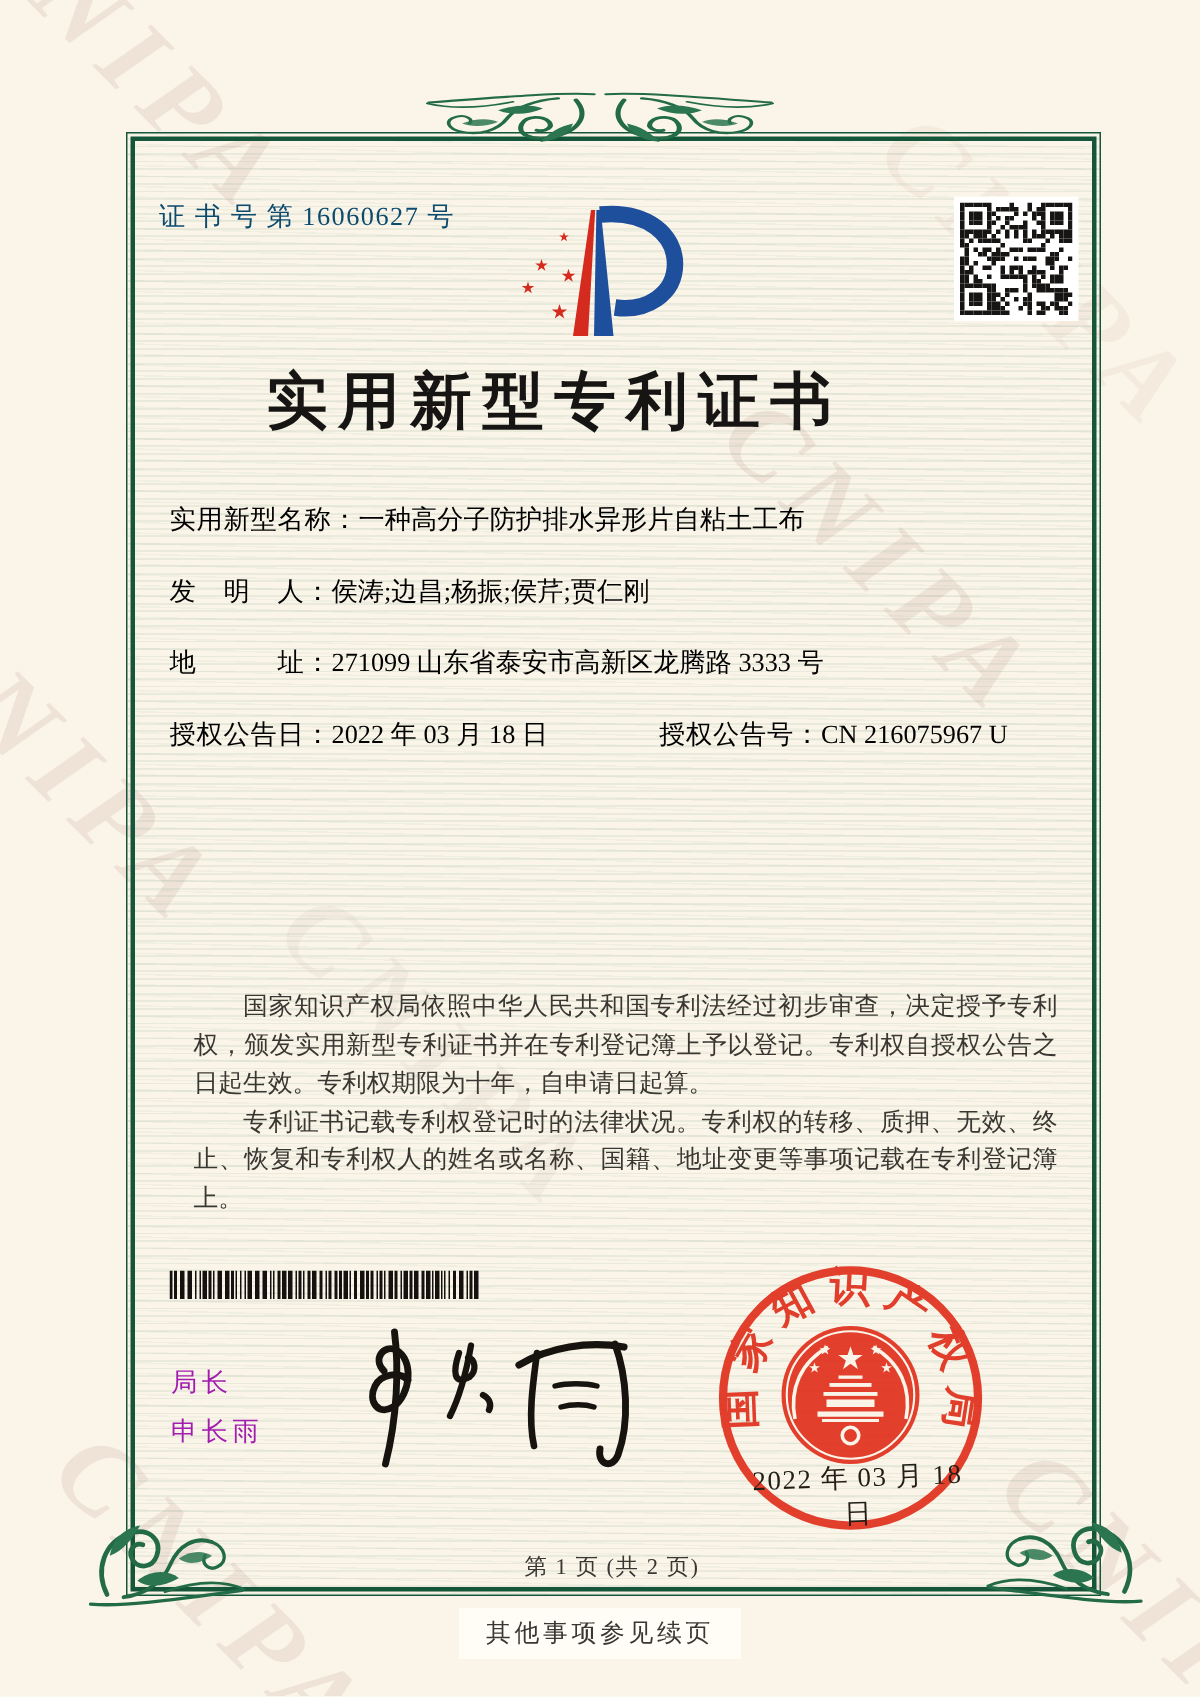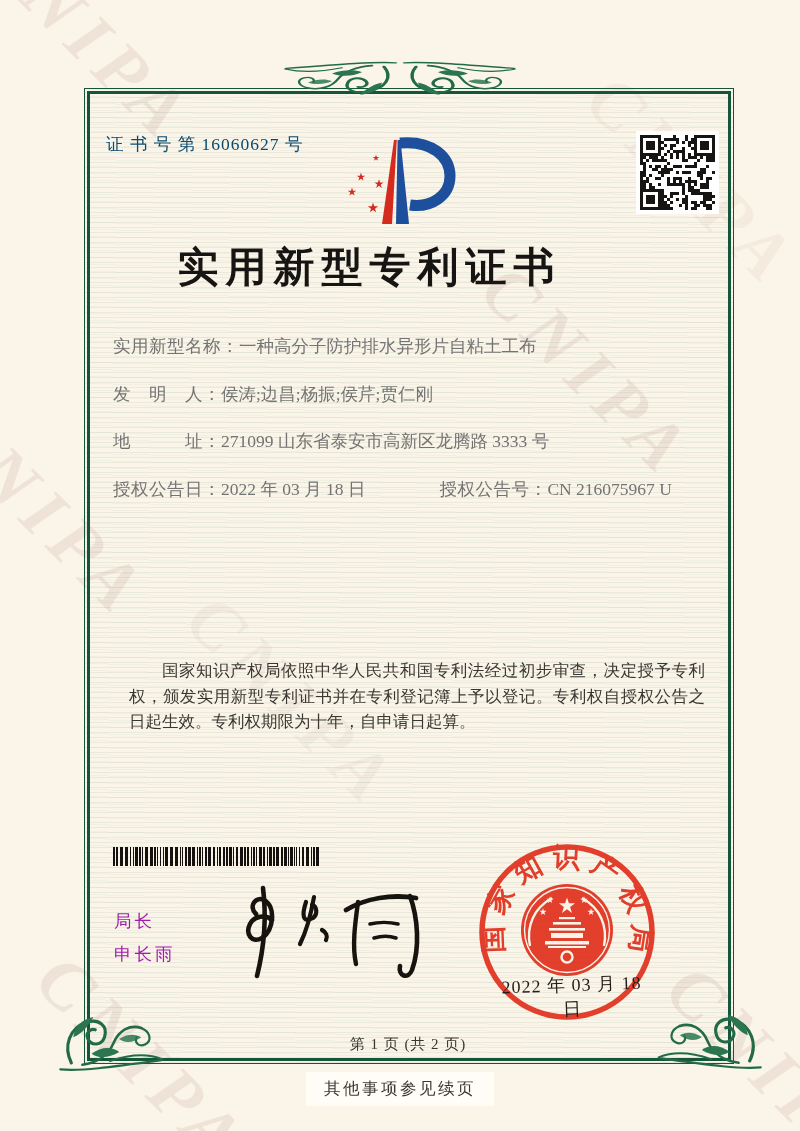--- a/index.html
+++ b/index.html
@@ -26,21 +26,21 @@
 
   .cert-no{position:absolute;left:106px;top:132px;font-size:17.5px;color:#0c4a6e;letter-spacing:1px;}
 
   .logo{position:absolute;left:330px;top:127px;width:150px;height:112px;}
   .qr{position:absolute;left:636px;top:131px;width:83px;height:83px;background:#ffffff;padding:4px;box-sizing:border-box;}
   .qr svg{display:block;width:100%;height:100%;}
 
   .title{position:absolute;left:84px;top:240px;width:571px;text-align:center;
          font-size:41px;font-weight:bold;color:#171513;letter-spacing:7px;}
 
-  .fields{position:absolute;left:113px;top:334px;width:600px;font-size:17.5px;color:#737373;}
+  .fields{position:absolute;left:113px;top:334px;width:600px;font-size:17.5px;color:#000000;}
   .frow{height:47.7px;white-space:pre;}
   .frow .lab{letter-spacing:0.5px;}
   .grant{display:flex;}
   .grant .pair2{margin-left:74px;}
 
   .paras{position:absolute;left:129px;top:658px;width:576px;font-size:16.5px;
          line-height:25.6px;color:#3a3732;text-align:justify;}
   .paras p{margin:0;text-indent:2em;}
 
   .barcode{position:absolute;left:113px;top:847px;width:208px;height:19px;font-size:0;white-space:nowrap;overflow:hidden;}
@@ -457,20 +457,21 @@
       <div class="frow"><span class="lab">发　明　人：</span><span>侯涛;边昌;杨振;侯芹;贾仁刚</span></div>
       <div class="frow"><span class="lab">地　　　址：</span><span>271099 山东省泰安市高新区龙腾路 3333 号</span></div>
       <div class="frow grant">
         <span><span class="lab">授权公告日：</span><span>2022 年 03 月 18 日</span></span>
         <span class="pair2"><span class="lab">授权公告号：</span><span>CN 216075967 U</span></span>
       </div>
     </div>
 
     <div class="paras">
       <p>国家知识产权局依照中华人民共和国专利法经过初步审查，决定授予专利权，颁发实用新型专利证书并在专利登记簿上予以登记。专利权自授权公告之日起生效。专利权期限为十年，自申请日起算。</p>
+      <p>专利证书记载专利权登记时的法律状况。专利权的转移、质押、无效、终止、恢复和专利权人的姓名或名称、国籍、地址变更等事项记载在专利登记簿上。</p>
     </div>
 
     <div class="barcode"><i style="width:2px;margin-right:1px"></i><i style="width:2px;margin-right:2px"></i><i style="width:3px;margin-right:2px"></i><i style="width:3px;margin-right:2px"></i><i style="width:1px;margin-right:2px"></i><i style="width:1px;margin-right:1px"></i><i style="width:3px;margin-right:1px"></i><i style="width:2px;margin-right:1px"></i><i style="width:1px;margin-right:2px"></i><i style="width:3px;margin-right:2px"></i><i style="width:3px;margin-right:1px"></i><i style="width:2px;margin-right:1px"></i><i style="width:1px;margin-right:2px"></i><i style="width:1px;margin-right:2px"></i><i style="width:1px;margin-right:1px"></i><i style="width:3px;margin-right:2px"></i><i style="width:3px;margin-right:2px"></i><i style="width:3px;margin-right:2px"></i><i style="width:1px;margin-right:1px"></i><i style="width:1px;margin-right:2px"></i><i style="width:2px;margin-right:1px"></i><i style="width:3px;margin-right:1px"></i><i style="width:3px;margin-right:2px"></i><i style="width:1px;margin-right:1px"></i><i style="width:2px;margin-right:1px"></i><i style="width:1px;margin-right:2px"></i><i style="width:2px;margin-right:1px"></i><i style="width:3px;margin-right:2px"></i><i style="width:2px;margin-right:2px"></i><i style="width:1px;margin-right:1px"></i><i style="width:2px;margin-right:2px"></i><i style="width:2px;margin-right:1px"></i><i style="width:2px;margin-right:1px"></i><i style="width:3px;margin-right:1px"></i><i style="width:1px;margin-right:2px"></i><i style="width:2px;margin-right:2px"></i><i style="width:3px;margin-right:1px"></i><i style="width:2px;margin-right:1px"></i><i style="width:2px;margin-right:2px"></i><i style="width:1px;margin-right:1px"></i><i style="width:2px;margin-right:1px"></i><i style="width:1px;margin-right:2px"></i><i style="width:3px;margin-right:1px"></i><i style="width:2px;margin-right:2px"></i><i style="width:1px;margin-right:1px"></i><i style="width:3px;margin-right:1px"></i><i style="width:2px;margin-right:1px"></i><i style="width:3px;margin-right:2px"></i><i style="width:2px;margin-right:1px"></i><i style="width:3px;margin-right:1px"></i><i style="width:1px;margin-right:1px"></i><i style="width:3px;margin-right:1px"></i><i style="width:1px;margin-right:1px"></i><i style="width:1px;margin-right:2px"></i><i style="width:1px;margin-right:2px"></i><i style="width:2px;margin-right:2px"></i><i style="width:3px;margin-right:2px"></i><i style="width:1px;margin-right:1px"></i><i style="width:2px;margin-right:1px"></i><i style="width:3px;margin-right:2px"></i></div>
 
     <div class="signer">
       <div>局长</div>
       <div>申长雨</div>
     </div>
 
     <svg class="signature" viewBox="0 0 210 120" fill="none" stroke="#17140f" stroke-linecap="round" stroke-linejoin="round">

